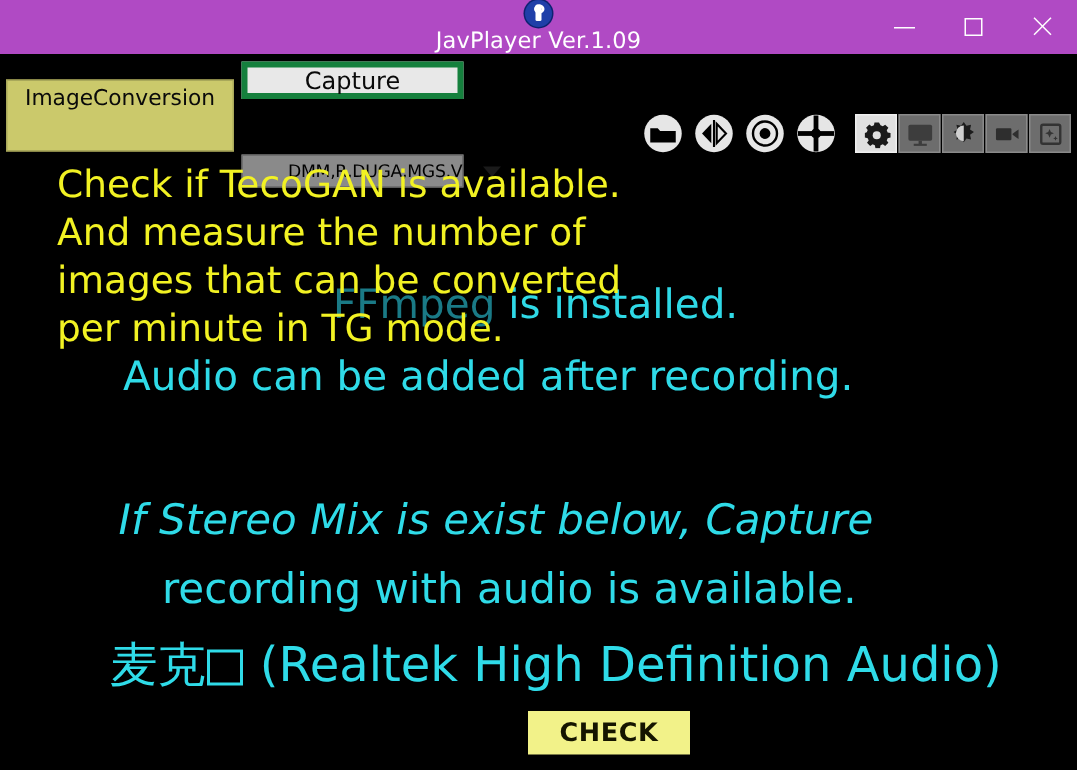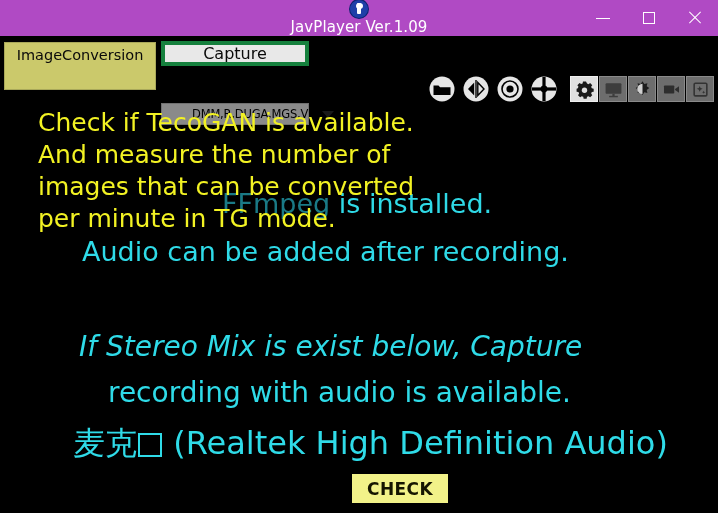--- a/index.html
+++ b/index.html
@@ -107,21 +107,21 @@
   
   .toolbar {
     position: absolute;
     left: 0; top: 36px;
     width: 718px;
     height: 58px;
     background: #000000;
   }
   .mode-btn {
     position: absolute;
-    left: 4px; top: 6px;
+    left: 4px; top: 17px;
     width: 152px;
     height: 48px;
     background: #cbc96b;
     color: #0a0a0a;
     font-size: 14.5px;
     font-family: "DejaVu Sans", sans-serif;
     text-align: center;
     line-height: 23px;
     padding-top: 1px;
     box-sizing: border-box;
@@ -288,21 +288,21 @@
     border: 2px solid #2fdbe8;
     box-sizing: border-box;
     vertical-align: -3px;
     margin: 0 1px;
   }
 
   .check-btn {
     position: absolute;
     left: 316px;
     top: 380px;
-    width: 96px;
+    width: 108px;
     height: 29px;
     background: #f2f289;
     color: #151500;
     font-size: 17px;
     font-weight: bold;
     font-family: "DejaVu Sans", sans-serif;
     display: flex;
     align-items: center;
     justify-content: center;
     cursor: pointer;

